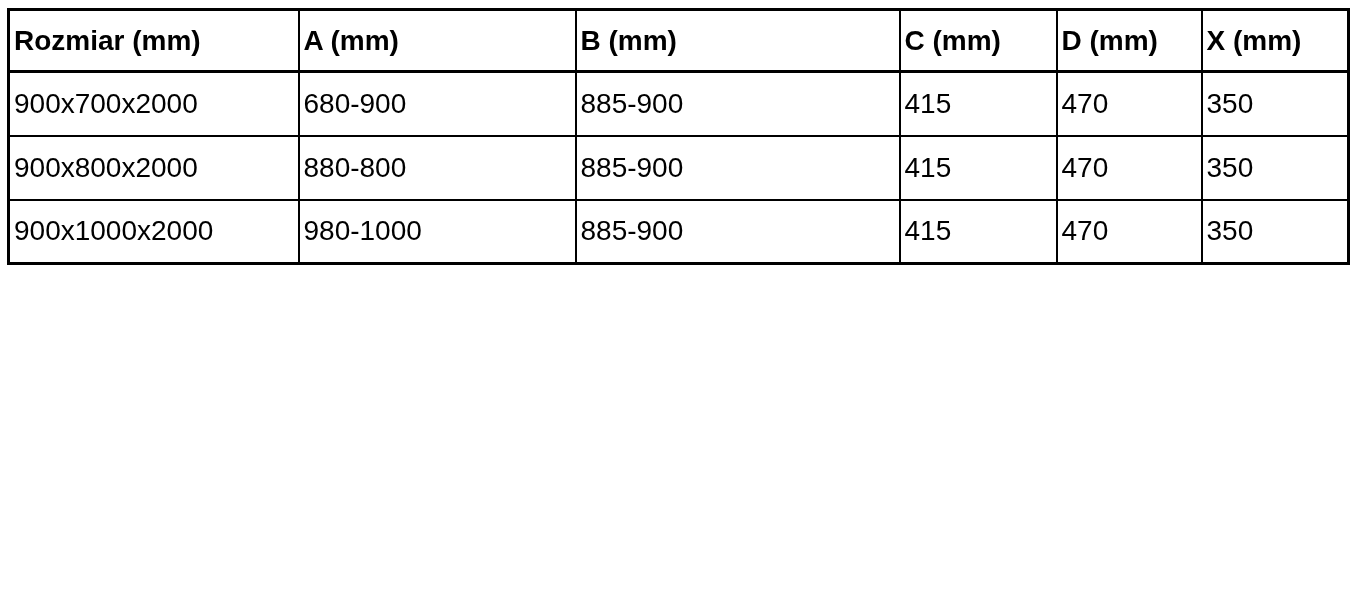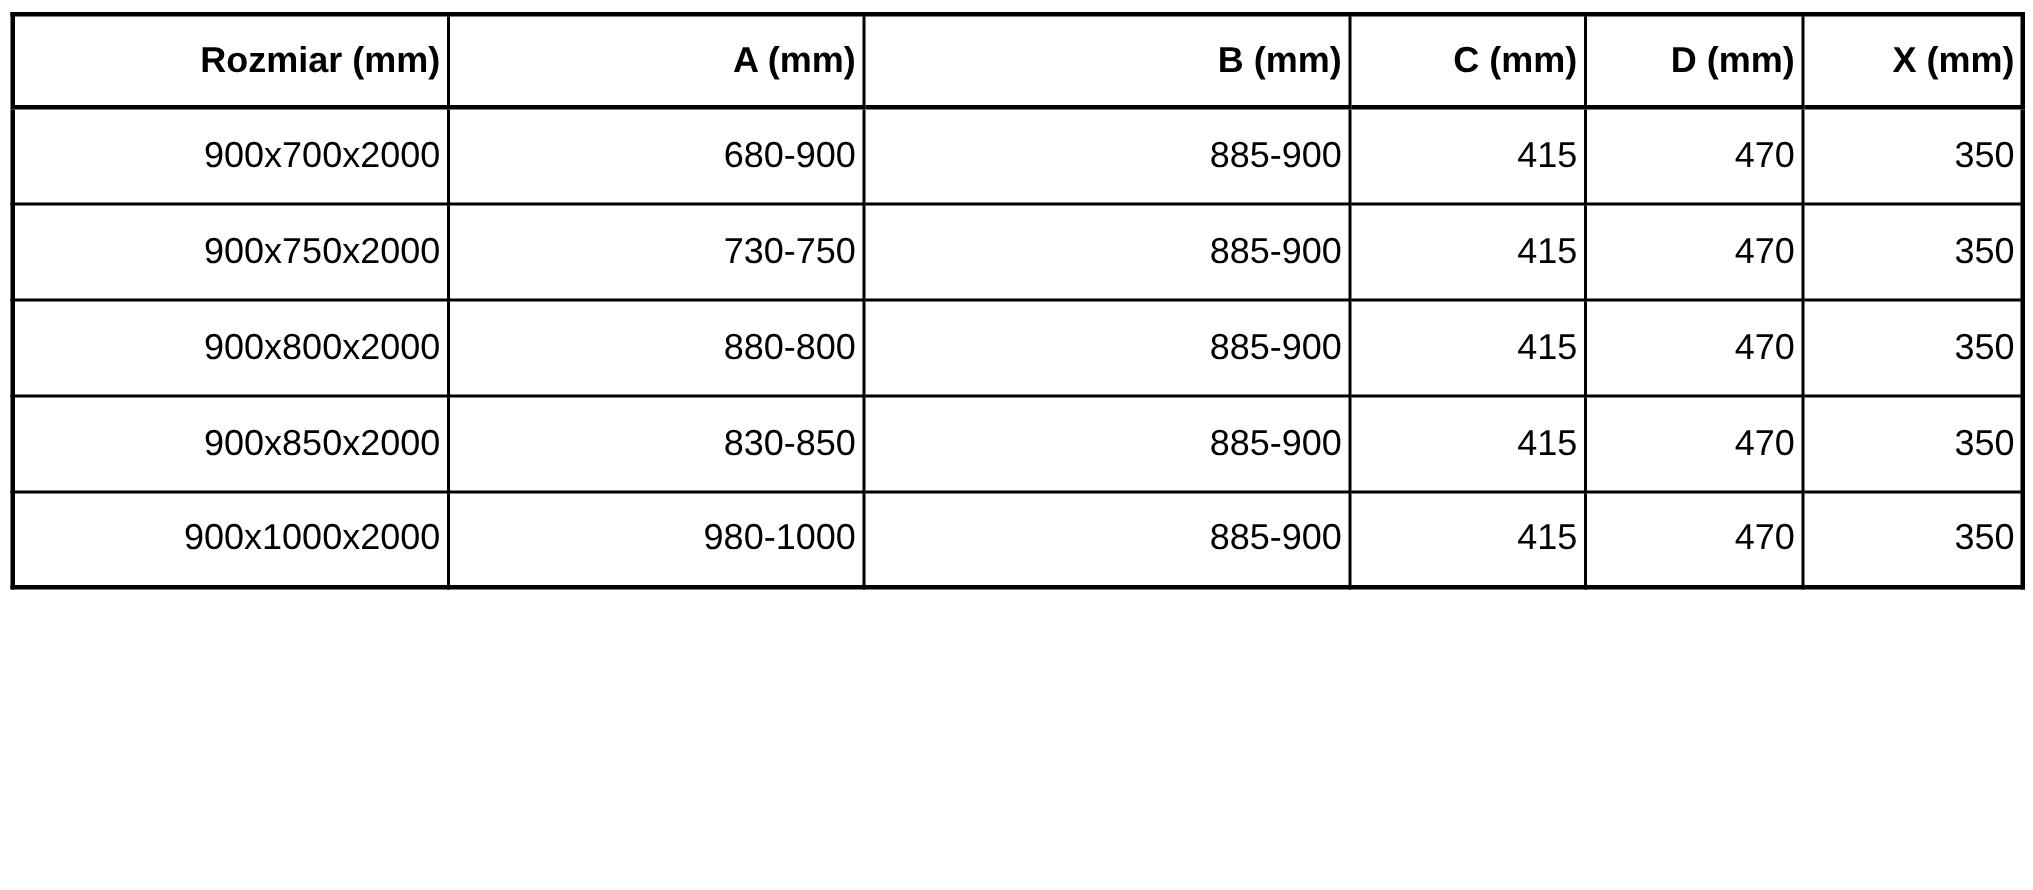--- a/index.html
+++ b/index.html
@@ -25,23 +25,23 @@
   table.spec-table, table.spec-table th, table.spec-table td {
     border: 2px solid #000000;
   }
   table.spec-table {
     border-width: 3px;
   }
   table.spec-table thead th {
     border-bottom-width: 3px;
   }
   th, td {
-    text-align: right;
+    text-align: left;
     vertical-align: middle;
-    font-size: 24px;
+    font-size: 28px;
     padding: 0 4px;
     overflow: hidden;
     white-space: nowrap;
   }
   thead tr { height: 62px; }
   tbody tr { height: 64px; }
   th { font-weight: bold; }
   td { font-weight: normal; }
 </style>
 </head>
@@ -70,38 +70,22 @@
     <tbody>
       <tr>
         <td>900x700x2000</td>
         <td>680-900</td>
         <td>885-900</td>
         <td>415</td>
         <td>470</td>
         <td>350</td>
       </tr>
       <tr>
-        <td>900x750x2000</td>
-        <td>730-750</td>
-        <td>885-900</td>
-        <td>415</td>
-        <td>470</td>
-        <td>350</td>
-      </tr>
-      <tr>
         <td>900x800x2000</td>
         <td>880-800</td>
-        <td>885-900</td>
-        <td>415</td>
-        <td>470</td>
-        <td>350</td>
-      </tr>
-      <tr>
-        <td>900x850x2000</td>
-        <td>830-850</td>
         <td>885-900</td>
         <td>415</td>
         <td>470</td>
         <td>350</td>
       </tr>
       <tr>
         <td>900x1000x2000</td>
         <td>980-1000</td>
         <td>885-900</td>
         <td>415</td>

